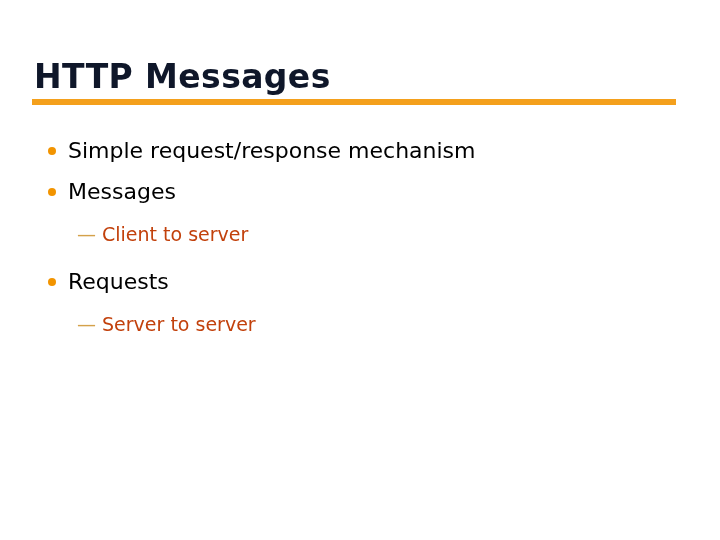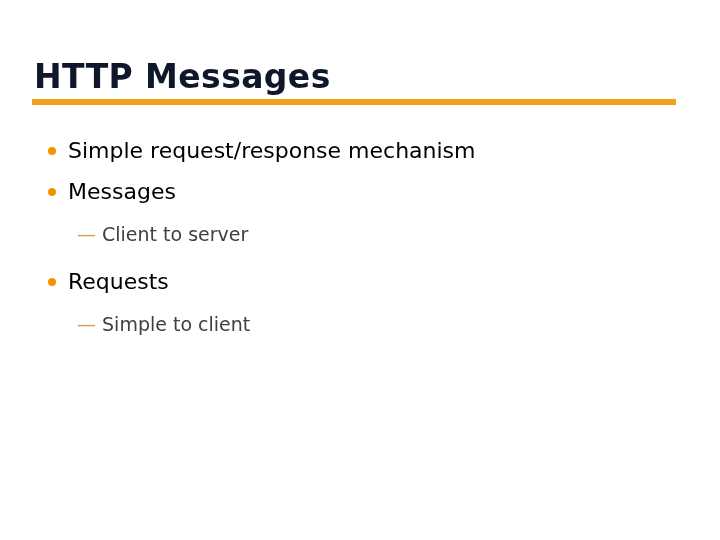--- a/index.html
+++ b/index.html
@@ -100,21 +100,21 @@
   }
   .level-2 .dash {
     display: inline-block;
     color: #D4A14A;
     font-size: 19px;
     letter-spacing: 0;
     margin-right: 0px;
   }
   .level-2 .txt {
     display: inline-block;
-    color: #404040;
+    color: #c2410c;
   }
 
   
   .gap-sm { height: 4px; }
   .gap-md { height: 9px; }
 </style>
 </head>
 <body>
 
 <div class="slide">
@@ -146,18 +146,18 @@
 
     <div class="bullet-row level-1">
       <span class="dot"></span>
       <span class="txt">Requests</span>
     </div>
 
     <div class="gap-sm"></div>
 
     <div class="bullet-row level-2">
       <span class="dash">—</span>
-      <span class="txt">Simple to client</span>
+      <span class="txt">Server to server</span>
     </div>
 
   </div>
 
 </div>
 
 </body></html>

